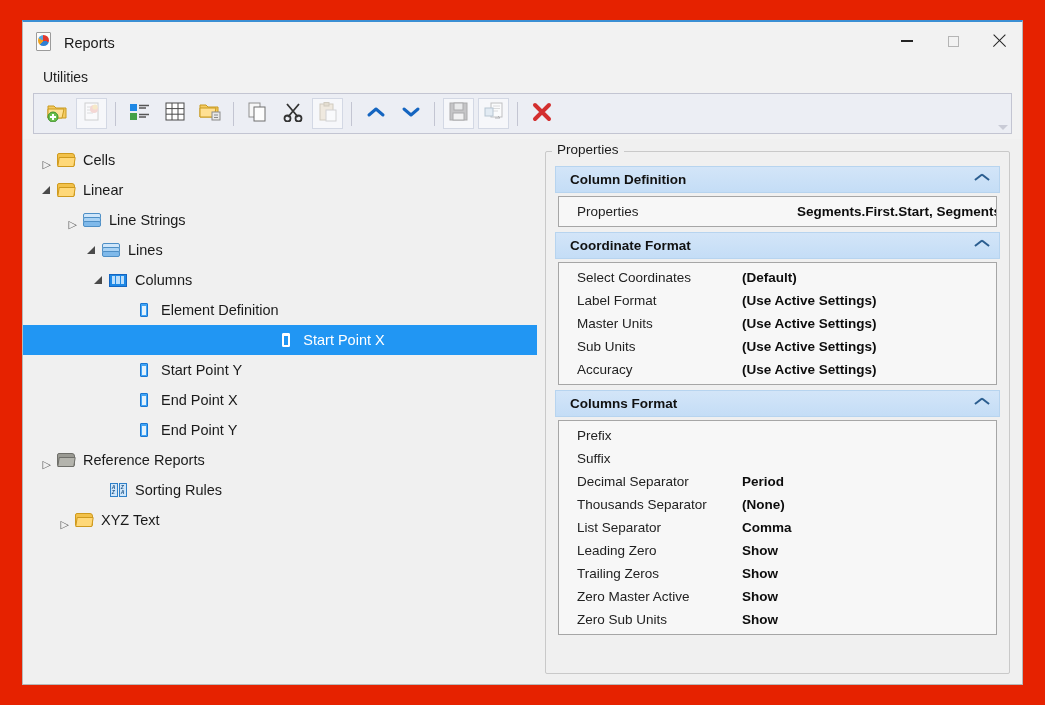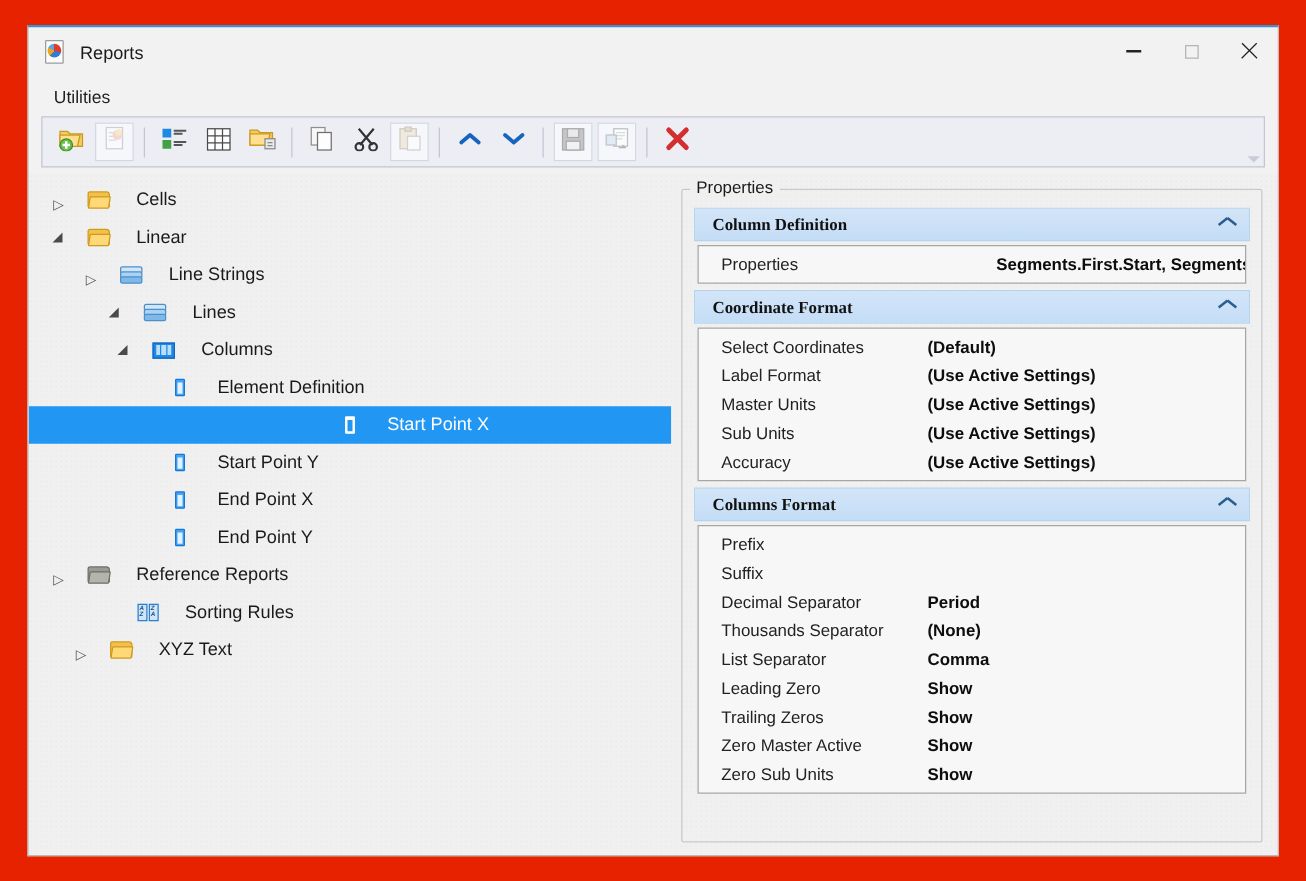--- a/index.html
+++ b/index.html
@@ -109,21 +109,20 @@
   
   #tree {
     width: 514px; min-width: 514px;
     padding-top: 6px;
     overflow: hidden;
   }
   .tnode {
     height: 30px; display: flex; align-items: center;
     font-size: 14.5px; color: #1a1a1a;
     white-space: nowrap;
-    gap: 13px;
   }
   .tnode.sel { background: #2196f3; color: #ffffff; margin-right: 0; justify-content: center; }
   .twist {
     width: 18px; min-width: 18px; height: 30px;
     display: flex; align-items: center; justify-content: center;
   }
   .arrow-hollow {
     width: 7px; height: 10px; position: relative;
   }
   .arrow-hollow:before {
@@ -212,21 +211,21 @@
   #props-scroll { height: 100%; overflow: hidden; }
 
   .section { margin-bottom: 5px; }
   .sec-head {
     height: 27px;
     background: linear-gradient(#d3e5f8, #c4ddf6);
     border: 1px solid #b7d4ef;
     display: flex; align-items: center; justify-content: space-between;
     padding: 0 10px 0 14px;
   }
-  .sec-title { font-size: 13.5px; font-weight: bold; color: #111111; font-family: Liberation Serif, serif; }
+  .sec-title { font-size: 13.5px; font-weight: bold; color: #111111; }
   .chev {
     width: 14px; height: 9px; position: relative;
   }
   .chev:before, .chev:after {
     content: ""; position: absolute; top: 4px;
     width: 9px; height: 2.2px; background: #2a5d8f;
   }
   .chev:before { left: 0; transform: rotate(-38deg); transform-origin: left center; }
   .chev:after  { right: 0; transform: rotate(38deg); transform-origin: right center; }
 

